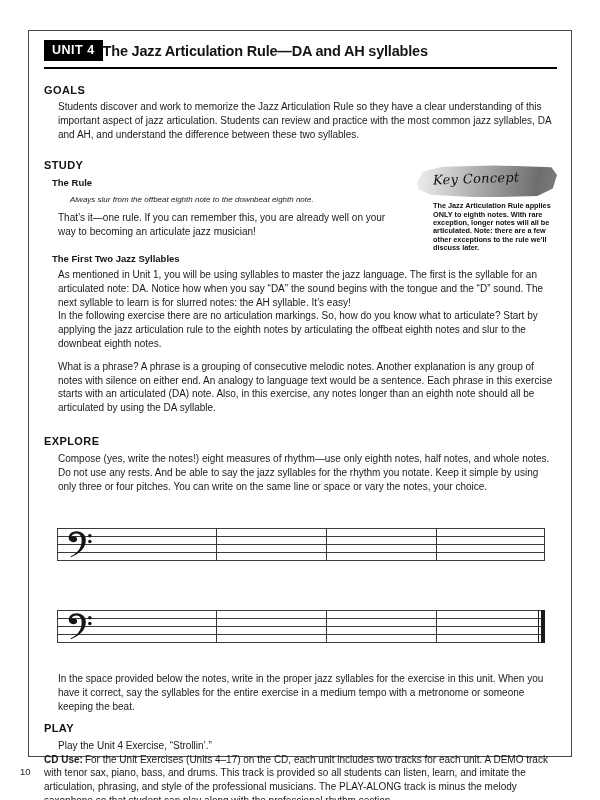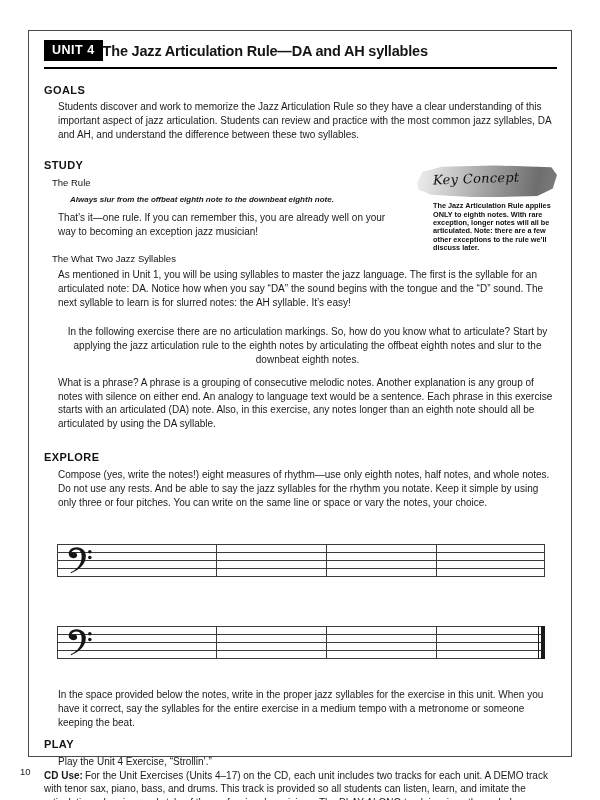--- a/index.html
+++ b/index.html
@@ -7,31 +7,31 @@
   body { font-family:"Liberation Sans", sans-serif; background:#ffffff; color:#141414; }
   .page { position:relative; width:600px; height:800px; background:#fff; overflow:hidden; }
   .frame { position:absolute; left:28px; top:30px; width:544px; height:727px; border:1px solid #4a4a4a; }
   .content { position:absolute; left:44px; top:40px; width:513px; }
 
   .header { display:flex; align-items:center; gap:0; border-bottom:2px solid #000; padding-bottom:6px; }
   .unit-badge { background:#000; color:#fff; font-weight:bold; font-size:12.5px; padding:3px 8px 4px; letter-spacing:.5px; flex:0 0 auto; }
   .title { font-size:14.5px; font-weight:bold; letter-spacing:-.2px; white-space:nowrap; }
 
   .h1 { font-size:11px; font-weight:bold; letter-spacing:.4px; }
-  .h2 { font-size:9.5px; font-weight:normal; margin-left:8px; }
+  .h2 { font-size:9.5px; font-weight:bold; margin-left:8px; }
   p.b { font-size:10px; line-height:1.38; margin-left:14px; color:#1a1a1a; }
 
   .mt-goals { margin-top:15px; }
   .mt4 { margin-top:4px; } .mt5 { margin-top:5px; } .mt6 { margin-top:6px; }
-  .mt8 { margin-top:16px;text-align:center; } .mt9 { margin-top:9px; } .mt14 { margin-top:14px; }
+  .mt8 { margin-top:0; } .mt9 { margin-top:9px; } .mt14 { margin-top:14px; }
   .mt18 { margin-top:18px; } .mt20 { margin-top:20px; } .mt21 { margin-top:8px; }
 
   .study-wrap { position:relative; }
   .study-left { width:352px; }
-  .rule-line { font-weight:bold; font-style:italic; margin-left:26px !important; font-size:8px !important; }
+  .rule-line { font-weight:normal; font-style:italic; margin-left:26px !important; font-size:8px !important; }
 
   .kc { position:absolute; top:-12px; right:0; width:124px; }
   .kc-brush { position:relative; height:32px; margin-left:-16px; margin-bottom:5px; }
   .kc-paint { position:absolute; inset:0;
     background:linear-gradient(100deg,#efefef 0%,#cfcfcf 22%,#9a9a9a 55%,#6e6e6e 85%,#7d7d7d 100%);
     clip-path:polygon(0% 55%, 4% 20%, 18% 4%, 55% 0%, 96% 6%, 100% 30%, 97% 72%, 86% 96%, 45% 100%, 10% 92%, 1% 75%); }
   .kc-title { position:absolute; left:16px; top:6px; font-family:"DejaVu Serif", serif; font-style:italic; font-size:13px; color:#101010; transform:rotate(-2deg); letter-spacing:.3px; }
   .kc-body { font-size:7.3px; font-weight:bold; line-height:1.14; color:#101010; }
 
   .staff { position:relative; height:33px; margin:0 12px 0 13px;
@@ -69,33 +69,33 @@
 
     <div class="h1 mt-goals">GOALS</div>
     <p class="b mt4">Students discover and work to memorize the Jazz Articulation Rule so they have a clear understanding of this important aspect of jazz articulation. Students can review and practice with the most common jazz syllables, DA and AH, and understand the difference between these two syllables.</p>
 
     <div class="h1 mt18">STUDY</div>
 
     <div class="study-wrap">
       <div class="study-left">
         <div class="h2 mt6">The Rule</div>
         <p class="b rule-line mt6">Always slur from the offbeat eighth note to the downbeat eighth note.</p>
-        <p class="b mt6">That’s it—one rule. If you can remember this, you are already well on your way to becoming an exception jazz musician!</p>
+        <p class="b mt6">That’s it—one rule. If you can remember this, you are already well on your way to becoming an articulate jazz musician!</p>
       </div>
 
       <div class="kc">
         <div class="kc-brush">
           <div class="kc-paint"></div>
           <div class="kc-title">Key Concept</div>
         </div>
         <div class="kc-body">The Jazz Articulation Rule applies ONLY to eighth notes. With rare exception, longer notes will all be articulated. Note: there are a few other exceptions to the rule we’ll discuss later.</div>
       </div>
     </div>
 
-    <div class="h2 mt14">The What Two Jazz Syllables</div>
+    <div class="h2 mt14">The First Two Jazz Syllables</div>
     <p class="b mt4">As mentioned in Unit 1, you will be using syllables to master the jazz language. The first is the syllable for an articulated note: DA. Notice how when you say “DA” the sound begins with the tongue and the “D” sound. The next syllable to learn is for slurred notes: the AH syllable. It’s easy!</p>
     <p class="b mt8">In the following exercise there are no articulation markings. So, how do you know what to articulate? Start by applying the jazz articulation rule to the eighth notes by articulating the offbeat eighth notes and slur to the downbeat eighth notes.</p>
     <p class="b mt9">What is a phrase? A phrase is a grouping of consecutive melodic notes. Another explanation is any group of notes with silence on either end. An analogy to language text would be a sentence. Each phrase in this exercise starts with an articulated (DA) note. Also, in this exercise, any notes longer than an eighth note should all be articulated by using the DA syllable.</p>
 
     <div class="h1 mt20">EXPLORE</div>
     <p class="b mt5">Compose (yes, write the notes!) eight measures of rhythm—use only eighth notes, half notes, and whole notes. Do not use any rests. And be able to say the jazz syllables for the rhythm you notate. Keep it simple by using only three or four pitches. You can write on the same line or space or vary the notes, your choice.</p>
 
     <div class="staff staff-1">
       <svg class="clef" viewBox="0 0 36 36" aria-hidden="true">
         <path d="M11.2,15.2 C8,15.2 5.6,12.9 5.6,10 C5.6,5.3 9.8,2 15.1,2 C21.7,2 26.2,6.4 26.2,12.7 C26.2,22.5 18,29.5 8.5,33.2 L8,32.2 C15.6,28.5 21.2,22.7 21.2,13.1 C21.2,8 19,4.7 15,4.7 C11.8,4.7 9.4,6.5 8.7,8.9 C9.4,8.4 10.3,8.1 11.2,8.1 C13.9,8.1 15.8,9.6 15.8,11.6 C15.8,13.7 13.9,15.2 11.2,15.2 Z" fill="#151515"></path>

